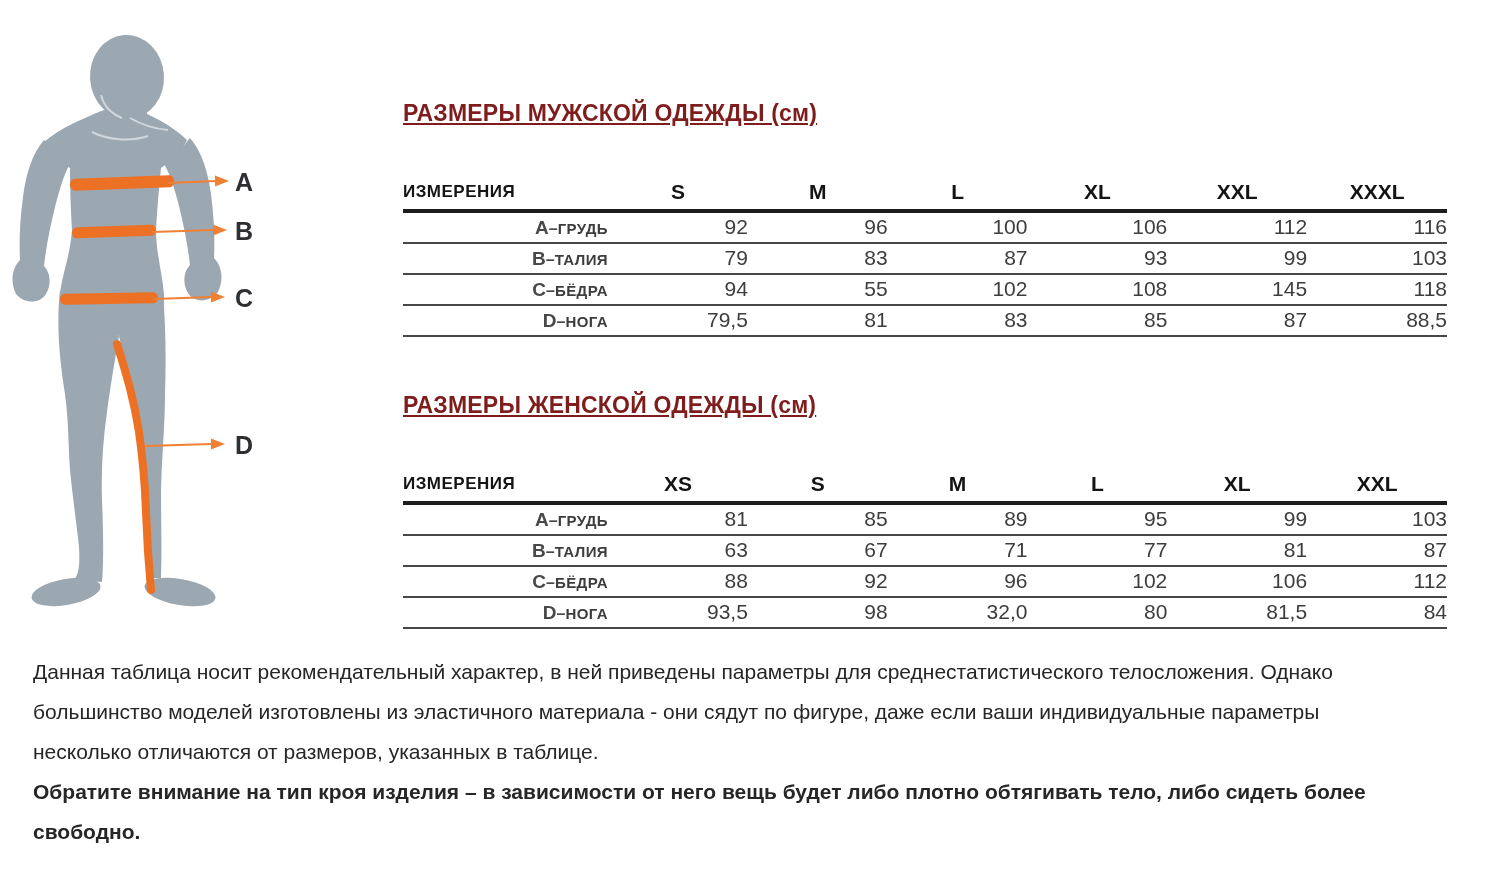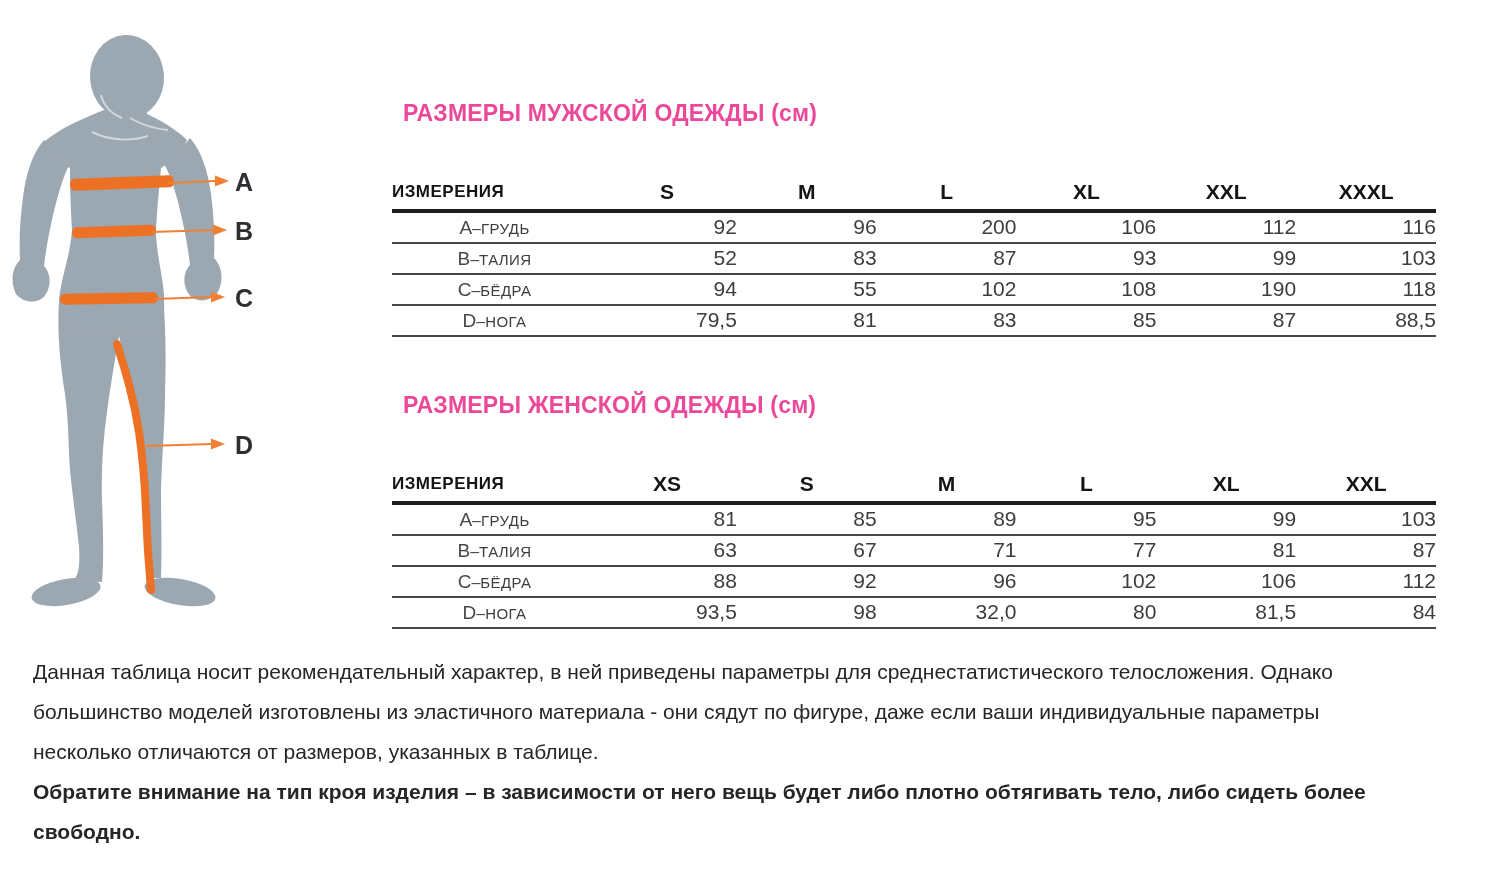--- a/index.html
+++ b/index.html
@@ -2,38 +2,38 @@
 <html><head>
 <meta charset="utf-8">
 <style>
   * { margin:0; padding:0; box-sizing:border-box; }
   html,body { background:#ffffff; }
   body { width:1500px; height:896px; position:relative; font-family:"Liberation Sans", sans-serif; }
   .stage { position:absolute; left:0; top:0; width:1500px; height:896px; background:#fff; overflow:hidden; }
 
   .figure-svg { position:absolute; left:8px; top:22px; }
 
-  .section-title { position:absolute; left:403px; font-weight:bold; font-size:23px; color:#ec4899; letter-spacing:0.2px; white-space:nowrap; }
+  .section-title { position:absolute; left:403px; font-weight:bold; font-size:23px; color:#7f1d1d; letter-spacing:0.2px; white-space:nowrap;text-decoration:underline; }
   .title-men   { top:100px; }
   .title-women { top:392px;text-align:center; }
 
-  table.size-table { position:absolute; left:392px; width:1044px; border-collapse:collapse; table-layout:fixed; }
+  table.size-table { position:absolute; left:403px; width:1044px; border-collapse:collapse; table-layout:fixed; }
   table.men   { top:180px; }
   table.women { top:472px; }
 
   .size-table th {
     font-size:21px; font-weight:bold; color:#141414; text-align:center;
     padding:0 0 5px 0; border-bottom:4px solid #1d1d1d; white-space:nowrap;
   }
   .size-table th.measure { text-align:left; font-size:17px; letter-spacing:0.5px; }
   .size-table td {
     font-size:21px; color:#3d3d3d; text-align:right;
     padding:2px 0 3px 0; border-bottom:2px solid #474747; white-space:nowrap;
   }
-  .size-table td.lbl { text-align:center; }
+  .size-table td.lbl { text-align:right;font-weight:bold; }
   .lbl .ltr  { font-size:19px; color:#484848; }
   .lbl .sep  { font-size:16px; color:#484848; }
   .lbl .word { font-size:15px; color:#3d3d3d; letter-spacing:0.4px; }
 
   .para { position:absolute; left:33px; color:#262626; font-size:21px; line-height:40px; }
   .para > div { white-space:nowrap; }
   .para-regular { top:652px; }
   .para-bold { top:772px; font-weight:bold; }
 </style>
 </head>
@@ -122,41 +122,41 @@
         <th>XL</th>
         <th>XXL</th>
         <th>XXXL</th>
       </tr>
     </thead>
     <tbody>
       <tr>
         <td class="lbl"><span class="ltr">А</span><span class="sep">–</span><span class="word">ГРУДЬ</span></td>
         <td>92</td>
         <td>96</td>
-        <td>200</td>
+        <td>100</td>
         <td>106</td>
         <td>112</td>
         <td>116</td>
       </tr>
       <tr>
         <td class="lbl"><span class="ltr">В</span><span class="sep">–</span><span class="word">ТАЛИЯ</span></td>
-        <td>52</td>
+        <td>79</td>
         <td>83</td>
         <td>87</td>
         <td>93</td>
         <td>99</td>
         <td>103</td>
       </tr>
       <tr>
         <td class="lbl"><span class="ltr">С</span><span class="sep">–</span><span class="word">БЁДРА</span></td>
         <td>94</td>
         <td>55</td>
         <td>102</td>
         <td>108</td>
-        <td>190</td>
+        <td>145</td>
         <td>118</td>
       </tr>
       <tr>
         <td class="lbl"><span class="ltr">D</span><span class="sep">–</span><span class="word">НОГА</span></td>
         <td>79,5</td>
         <td>81</td>
         <td>83</td>
         <td>85</td>
         <td>87</td>
         <td>88,5</td>

